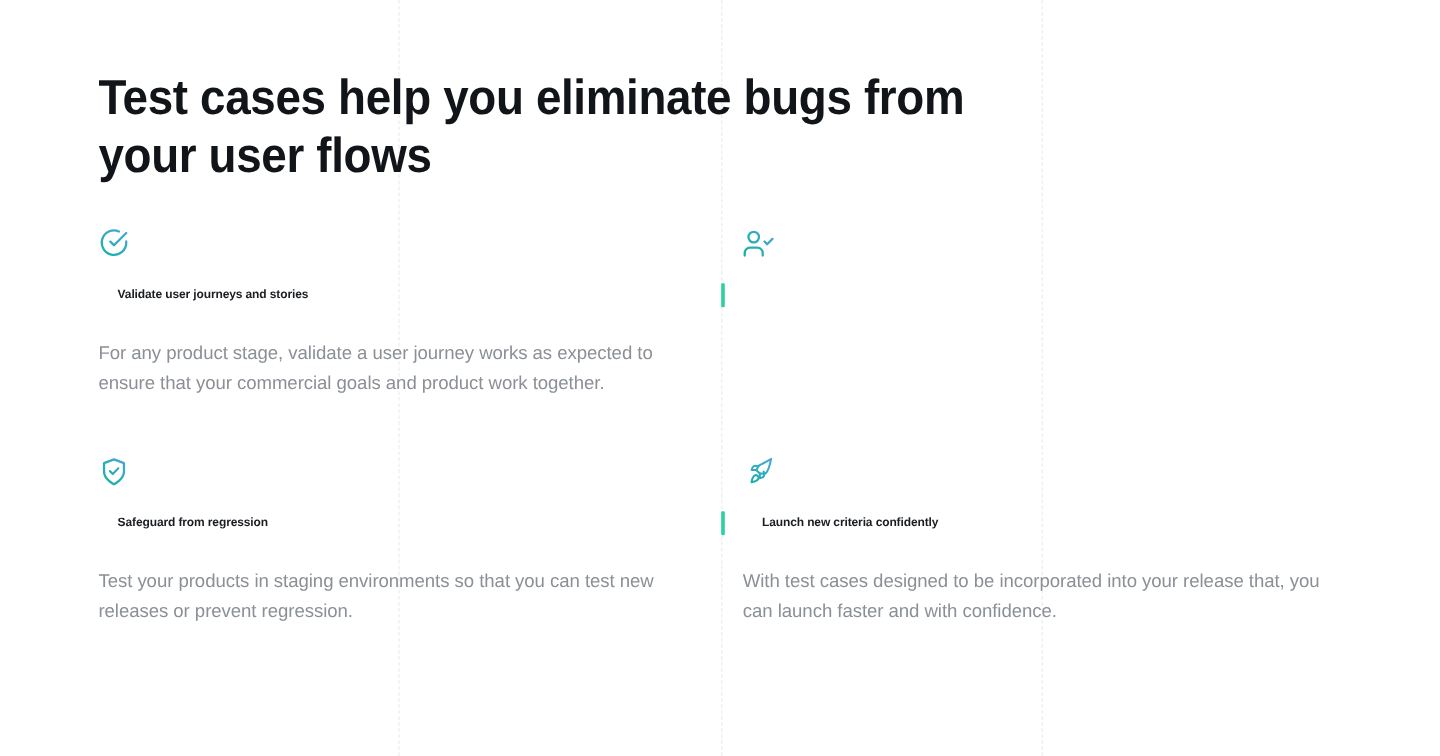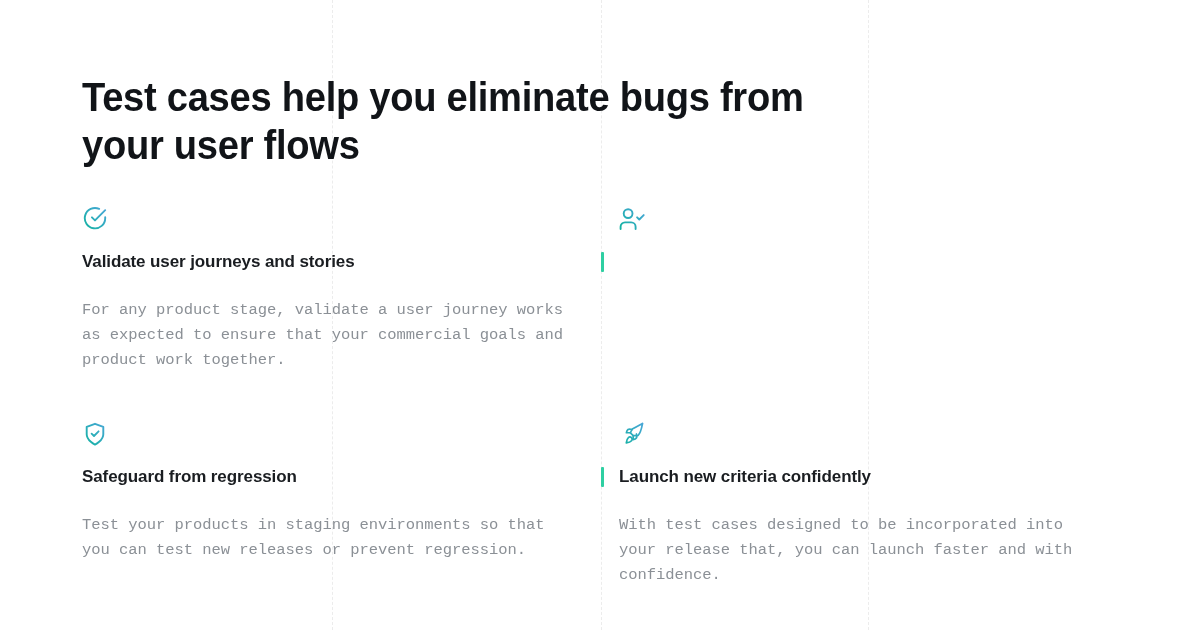--- a/index.html
+++ b/index.html
@@ -38,21 +38,21 @@
     border-left: 1px dashed #ececec;
   }
   .guide-1 { left: 332px; }
   .guide-2 { left: 601px; }
   .guide-3 { left: 868px; }
 
   
   .content {
     position: absolute;
     left: 82px;
-    top: 16px;
+    top: 0;
     width: 1040px;
     height: 574px;
   }
 
   
   .page-title {
     margin: 0;
     padding-top: 57px;
     width: 790px;
     font-family: "Liberation Sans Narrow", "Liberation Sans", "DejaVu Sans Condensed", sans-serif;
@@ -106,33 +106,33 @@
     position: absolute;
     left: -18px;
     top: 0;
     width: 3px;
     height: 20px;
     background: #2ecfa2;
     border-radius: 1px;
   }
 
   .feature-title {
-    margin: 0;
+    margin: 16px;
     font-family: "Liberation Sans", "DejaVu Sans", sans-serif;
     font-weight: 700;
-    font-size: 17px;
+    font-size: 10px;
     line-height: 20px;
     letter-spacing: -0.1px;
     color: #1a1d21;
     white-space: nowrap;
   }
 
   .feature-body {
     margin: 0;
-    font-family: Liberation Mono, monospace;
+    font-family: Liberation Sans, sans-serif;
     font-weight: 400;
     font-size: 15.5px;
     line-height: 25px;
     color: #8b9096;
     letter-spacing: -0.05px;
     max-width: 495px;
   }
   .feature-right .feature-body { max-width: 500px; }
 </style>
 </head>

